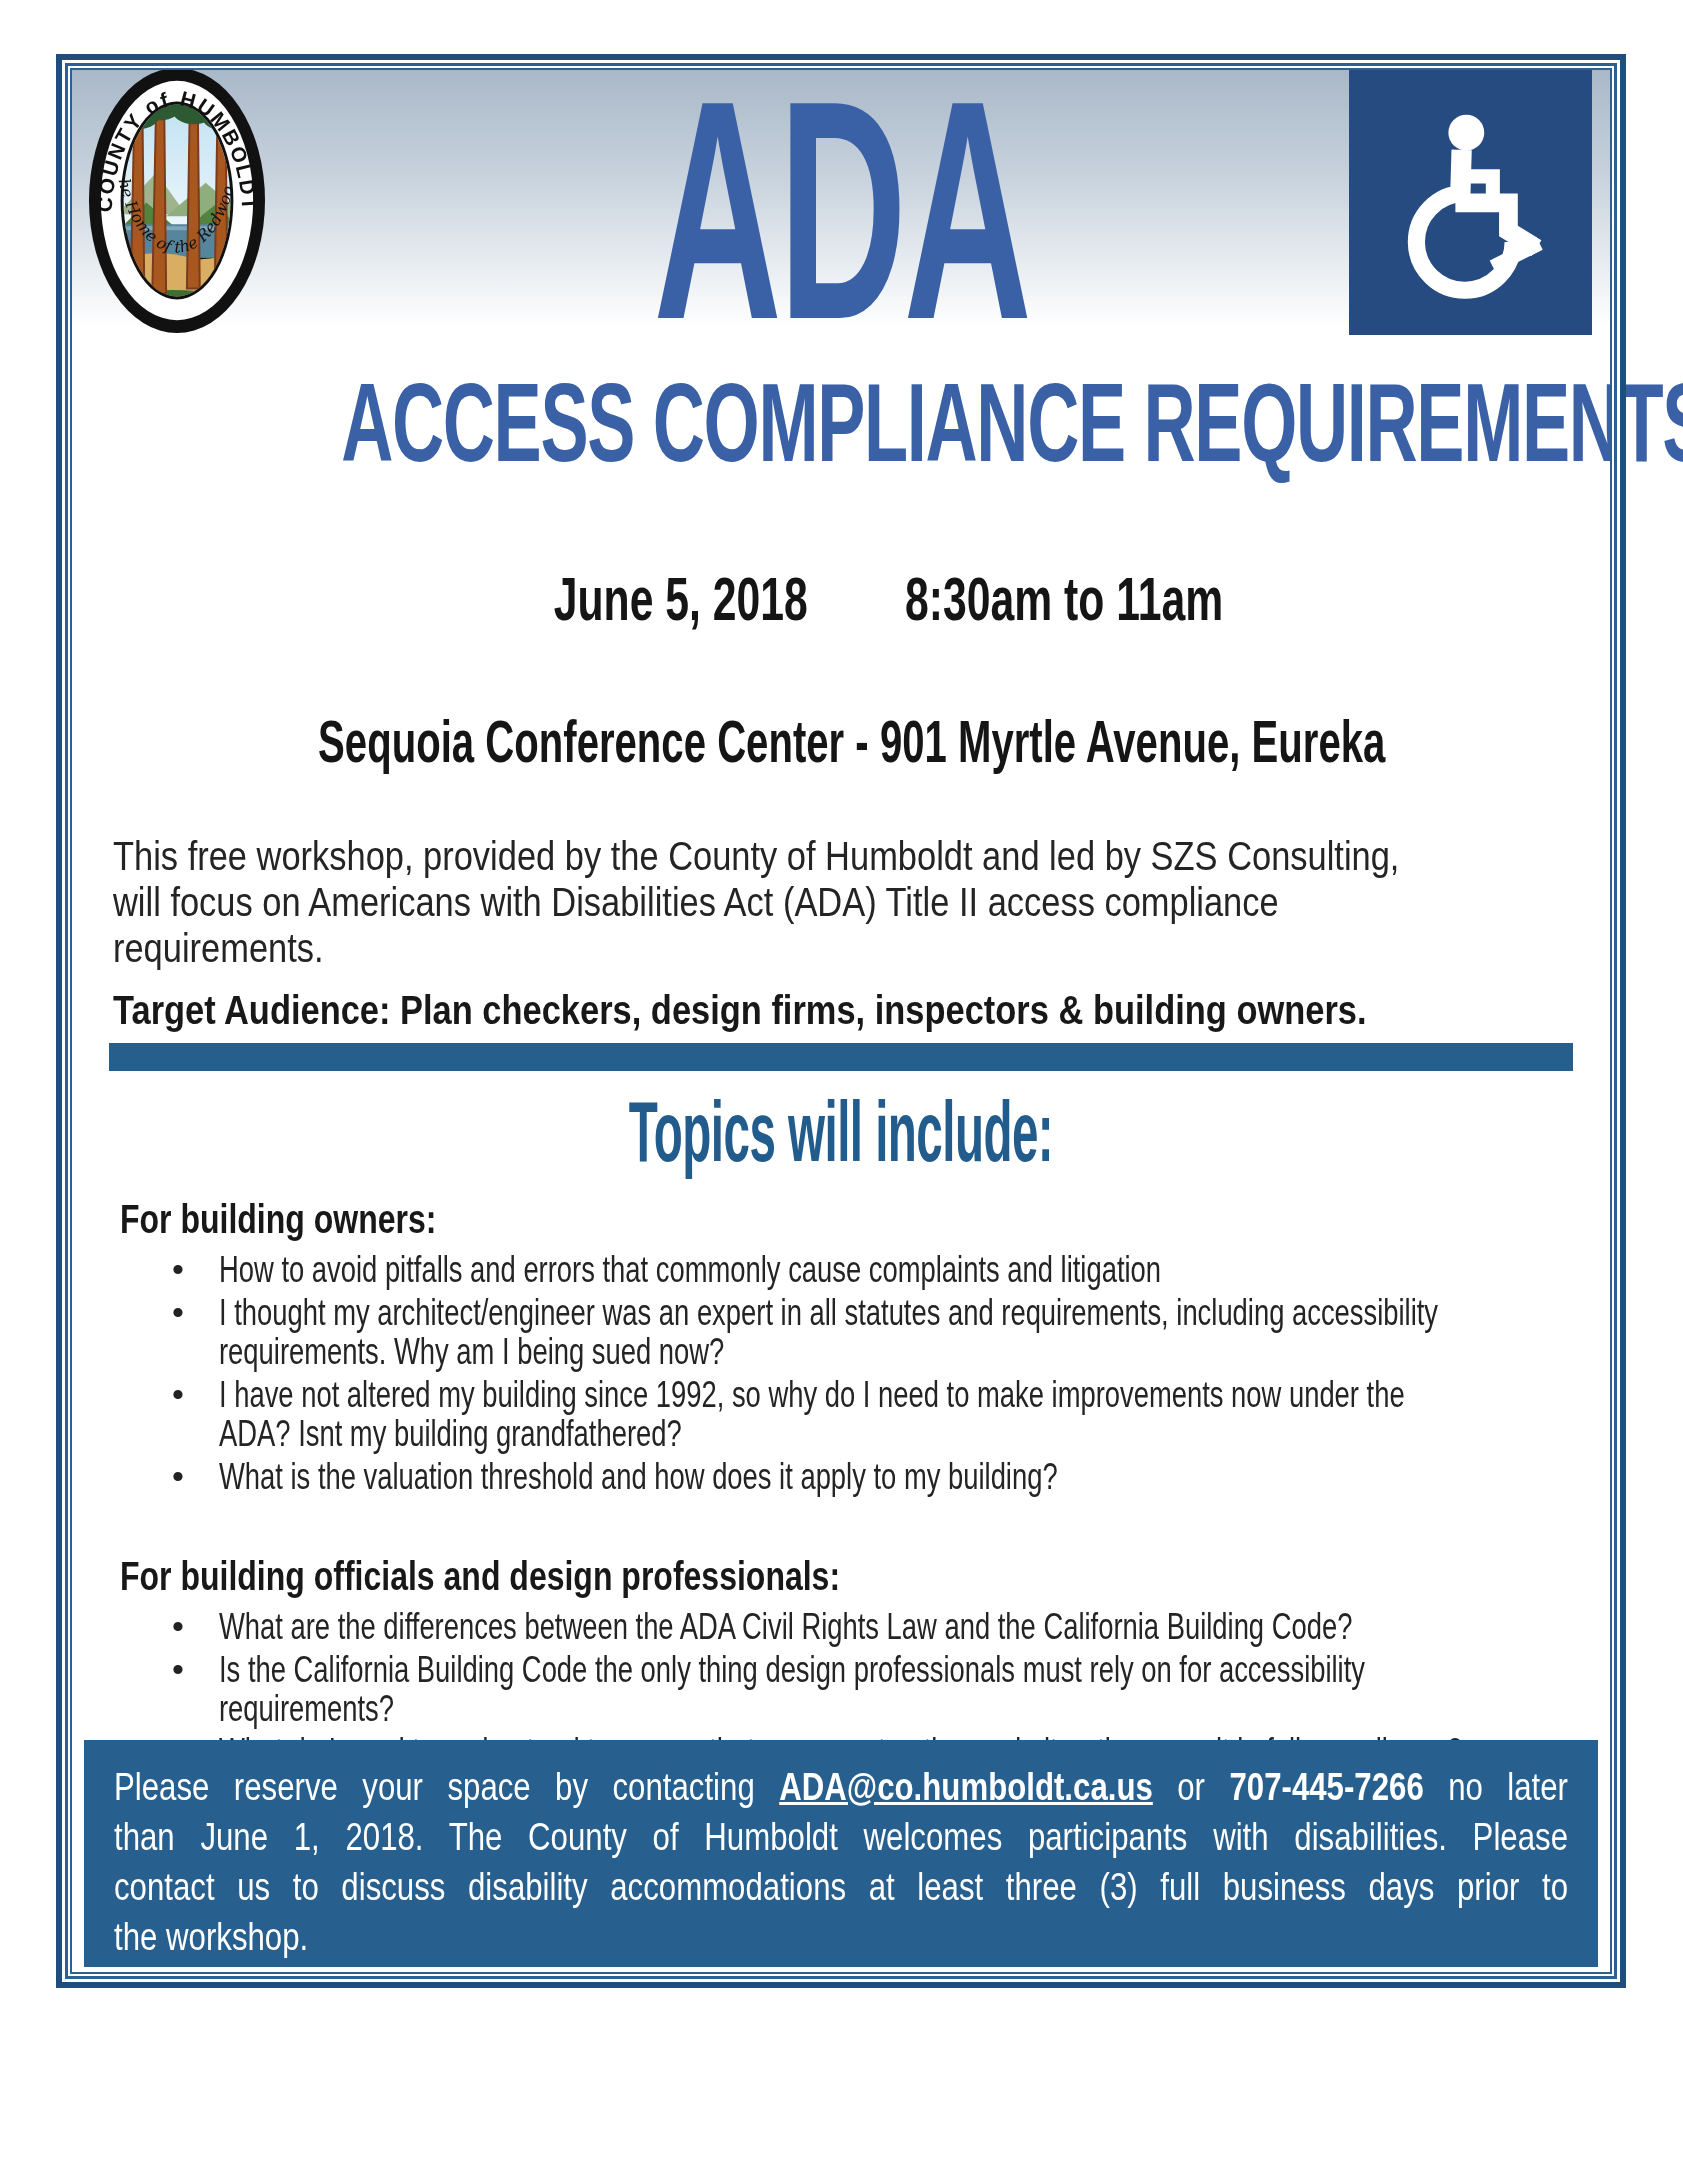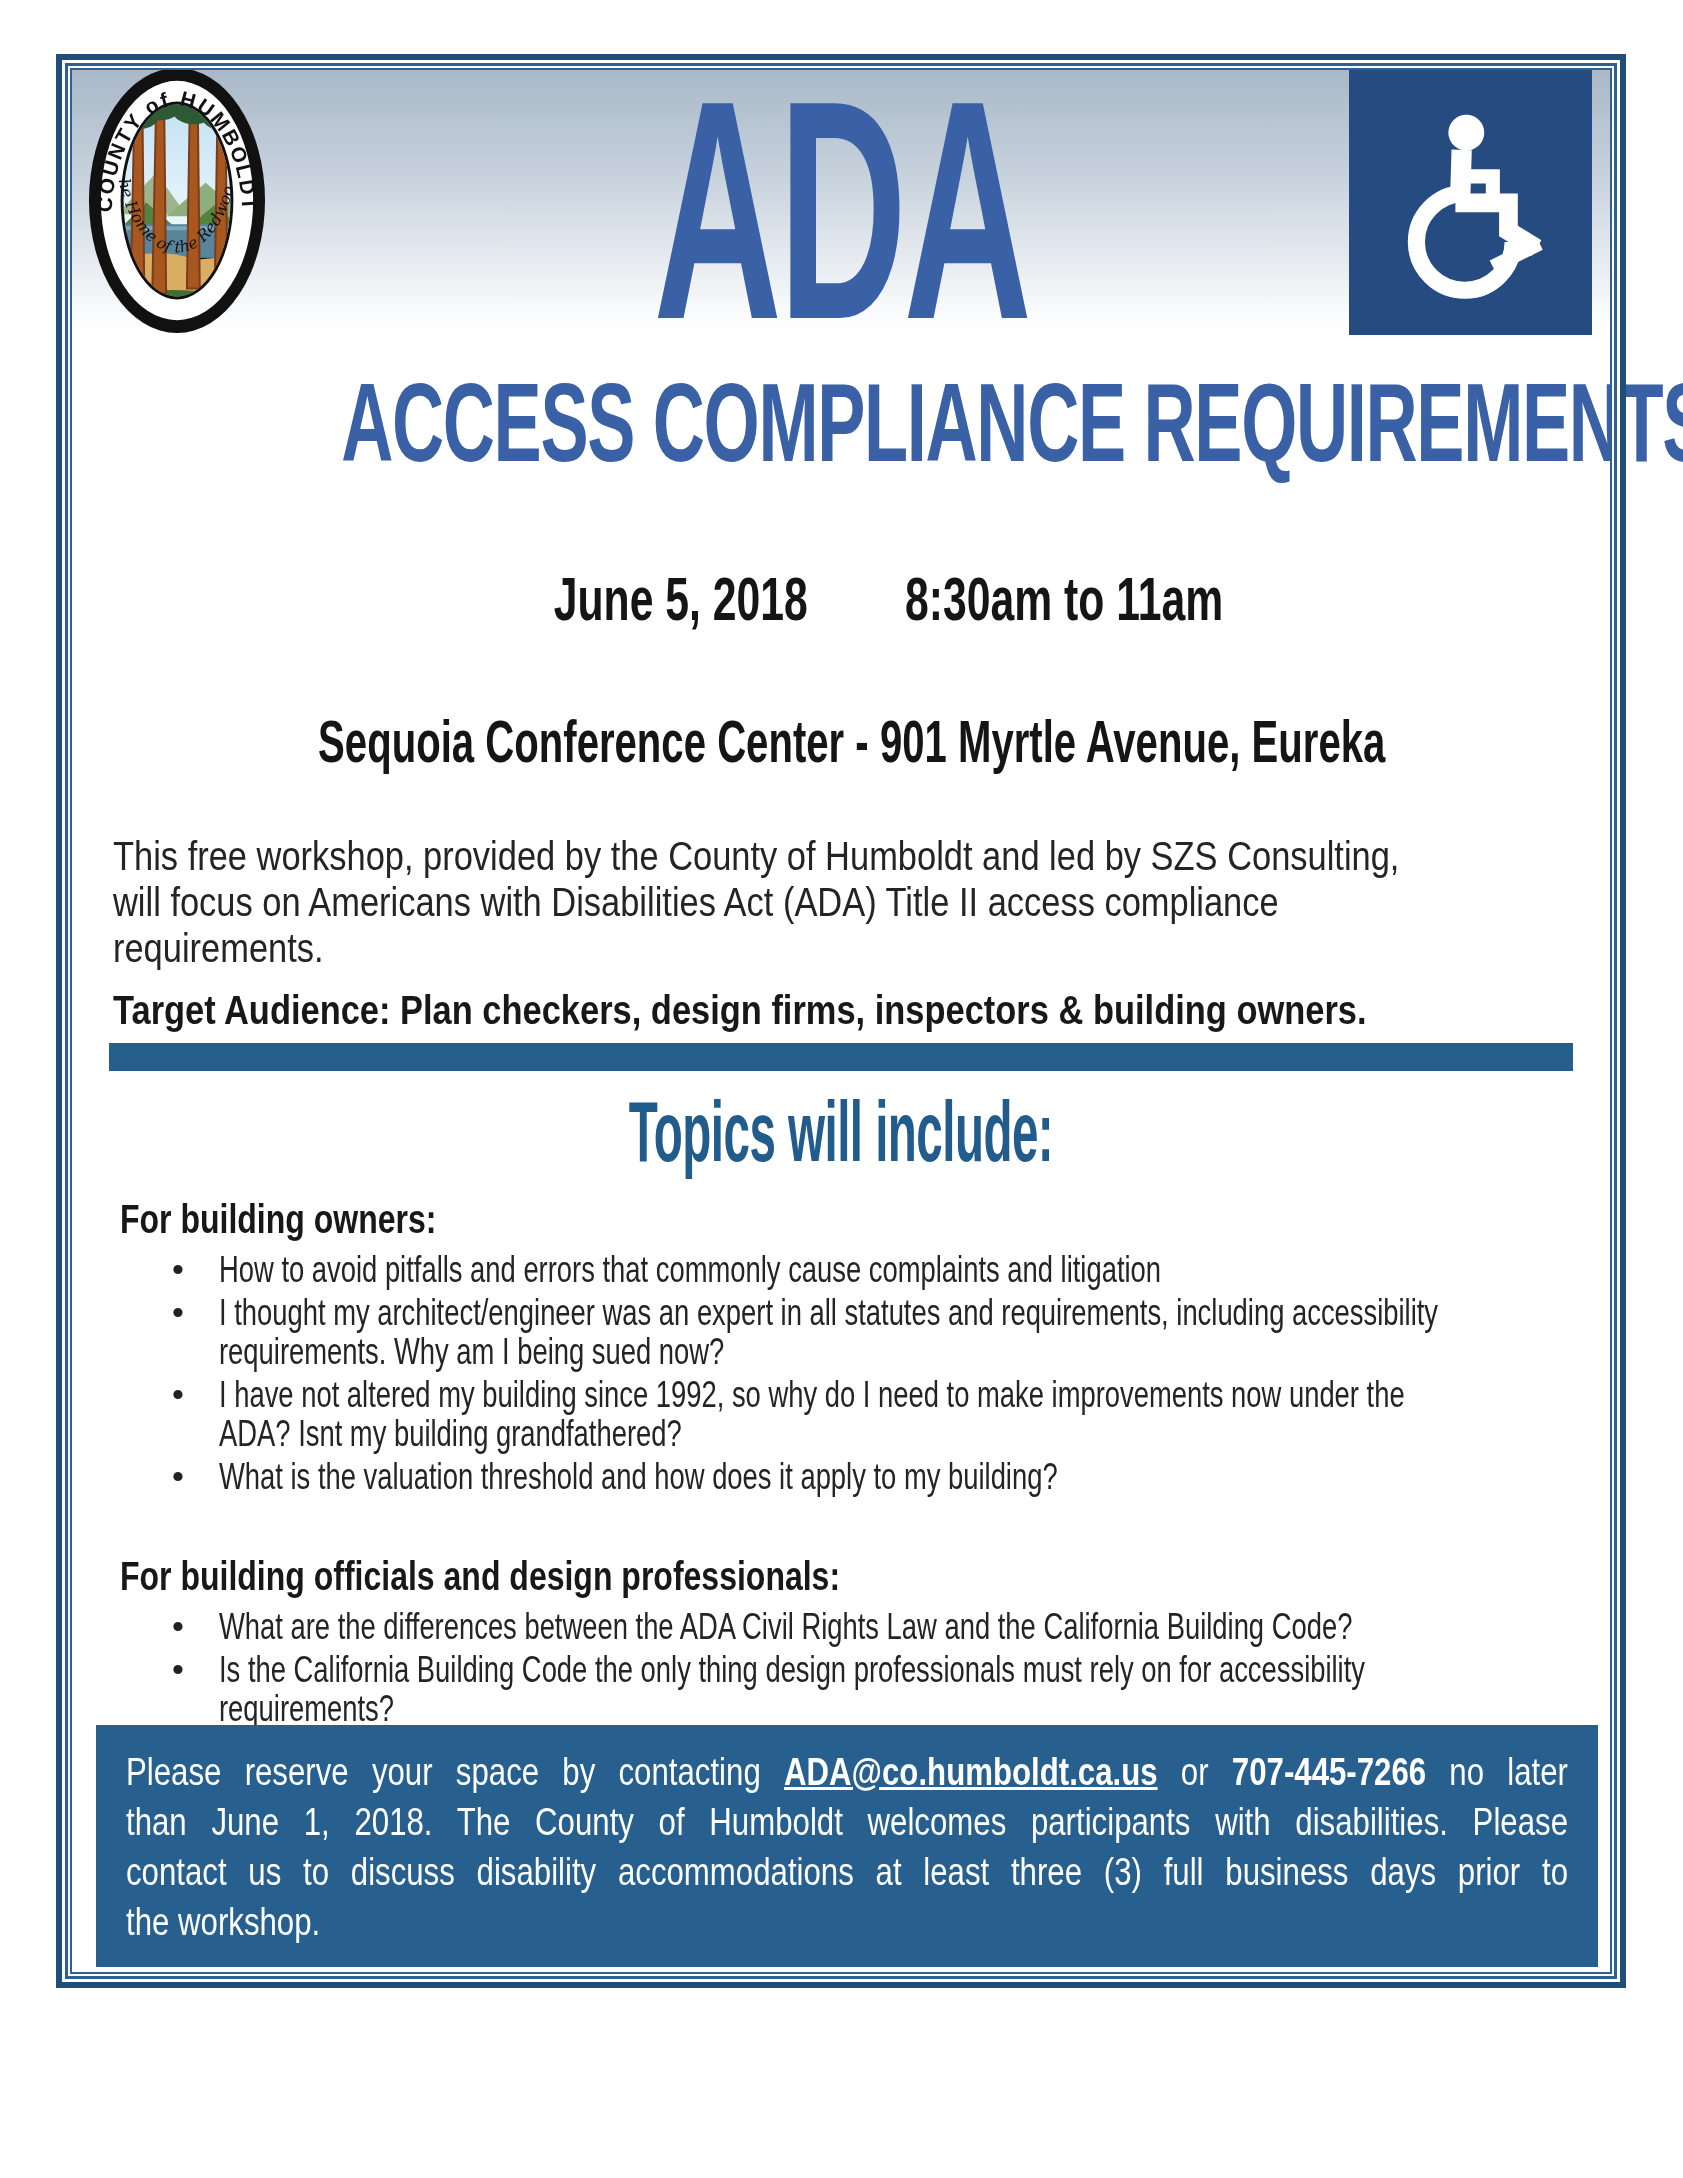--- a/index.html
+++ b/index.html
@@ -56,21 +56,21 @@
   .sec-title{margin:15px 0 0 48px; font-size:40px; line-height:50px; font-weight:bold;
              white-space:pre; transform:scaleX(0.80); transform-origin:0 0; color:#181818;}
   .bullets{margin-top:6px; list-style:none; padding-left:100px;}
   .bullets + .sec-title{margin-top:55px;}
   .bullets li{display:grid; grid-template-columns:47px 1fr; margin-bottom:4px;}
   .marker{font-size:34px; line-height:39px; color:#222;}
   .btext{display:block; font-size:37px; line-height:39px; white-space:pre;
          transform:scaleX(0.74); transform-origin:0 0; color:#242424;}
 
   .footer-box{position:absolute; left:12px; right:12px; bottom:5px;
-              background:var(--footer-blue); color:#fff; padding:22px 30px 20px 30px;margin-left:12px;}
+              background:var(--footer-blue); color:#fff; padding:22px 30px 5px 30px;}
   .footer-inner{width:125%; transform:scaleX(0.80); transform-origin:0 0;}
   .f-line{font-size:39px; line-height:50px; text-align:justify; text-align-last:justify;
           white-space:nowrap;}
   .f-line.last{text-align-last:left;}
   .f-line .email{color:#fff; font-weight:bold; text-decoration:underline; cursor:pointer;}
   .f-line b{font-weight:bold;}
 </style>
 </head>
 <body>
 

